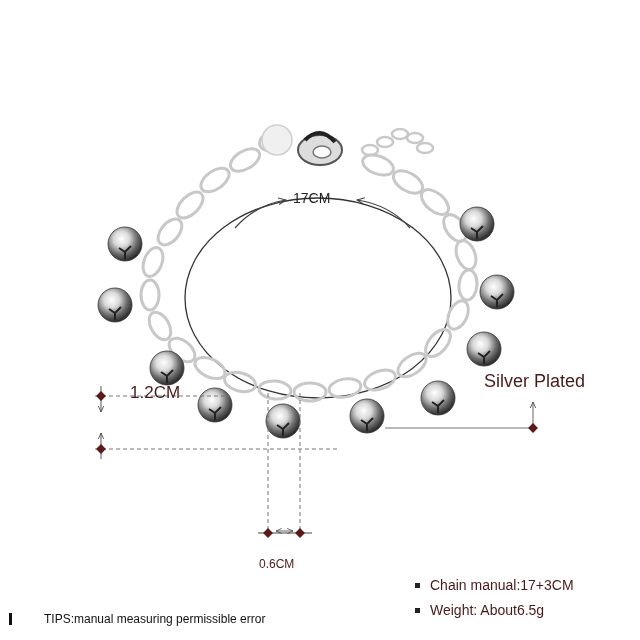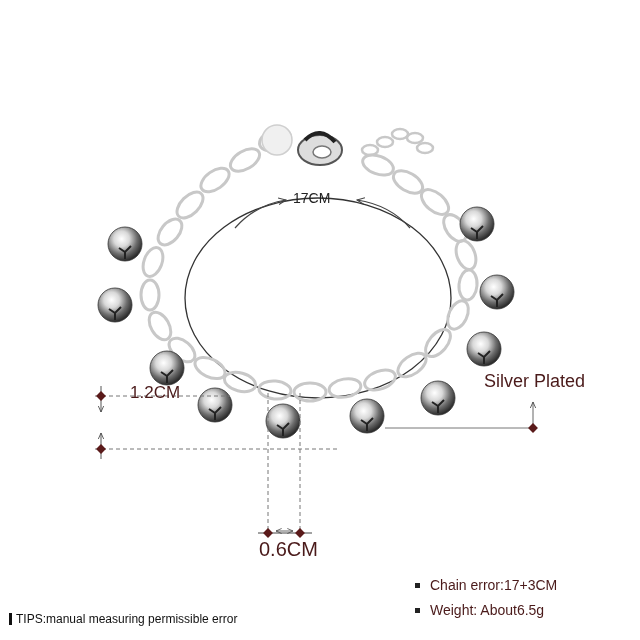--- a/index.html
+++ b/index.html
@@ -1,27 +1,27 @@
 <!DOCTYPE html>
 <html><head>
 <meta charset="utf-8">
 <style>
   html, body { margin: 0; padding: 0; background: #ffffff; }
   body { width: 640px; height: 640px; position: relative; overflow: hidden; font-family: "Liberation Sans", sans-serif; }
   .stage { position: absolute; left: 0; top: 0; width: 640px; height: 640px; }
   .label { position: absolute; color: #4a1a1a; white-space: nowrap; }
   .lbl-17 { left: 293px; top: 190px; font-size: 14px; color: #222; }
   .lbl-12 { left: 90px; top: 383px; font-size: 17px; margin-left: 40px; }
-  .lbl-06 { left: 259px; top: 538px; font-size: 20px; }
+  .lbl-06 { left: 259px; top: 557px; font-size: 12px; }
   .lbl-silver { left: 484px; top: 371px; font-size: 18px; }
   .spec { position: absolute; left: 415px; font-size: 14px; color: #4a1a1a; display: flex; align-items: center; }
   .spec .bullet { width: 5px; height: 5px; background: #222; margin-right: 10px; display: inline-block; }
   .spec1 { top: 577px; }
   .spec2 { top: 602px; }
-  .tips { position: absolute; left: 9px; top: 612px; font-size: 12px; color: #111; display: flex; align-items: center; }
+  .tips { position: absolute; left: 9px; top: 612px; font-size: 12px; color: #111; display: flex; align-items: center; gap: 28px; }
   .tips .bar { width: 3px; height: 12px; background: #111; margin-right: 4px; display: inline-block; }
 </style>
 </head>
 <body>
 
 <div class="stage">
   <svg width="640" height="640" viewBox="0 0 640 640" xmlns="http://www.w3.org/2000/svg">
     <defs>
       <radialGradient id="bell" cx="40%" cy="35%" r="65%">
         <stop offset="0%" stop-color="#ffffff"></stop>
@@ -132,21 +132,21 @@
   </svg>
 </div>
 
 <div class="label lbl-17">17CM</div>
 <div class="label lbl-12">1.2CM</div>
 <div class="label lbl-06">0.6CM</div>
 <div class="label lbl-silver">Silver Plated</div>
 
 <div class="spec spec1">
   <span class="bullet"></span>
-  <span>Chain error:17+3CM</span>
+  <span>Chain manual:17+3CM</span>
 </div>
 <div class="spec spec2">
   <span class="bullet"></span>
   <span>Weight:  About6.5g</span>
 </div>
 
 <div class="tips">
   <span class="bar"></span>
   <span>TIPS:manual measuring permissible error</span>
 </div>

